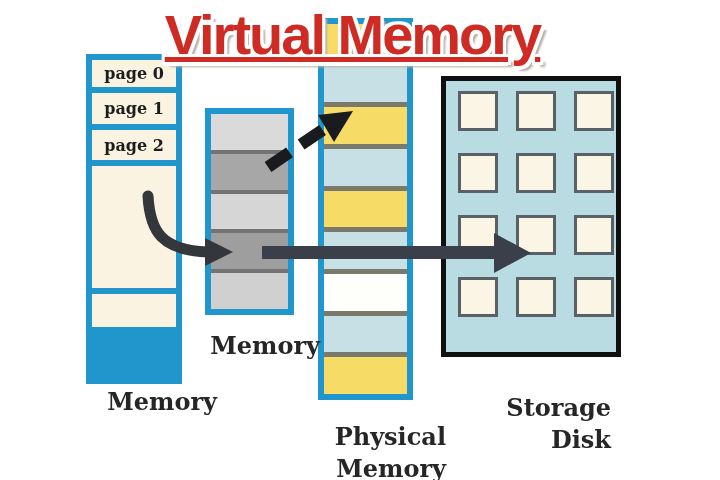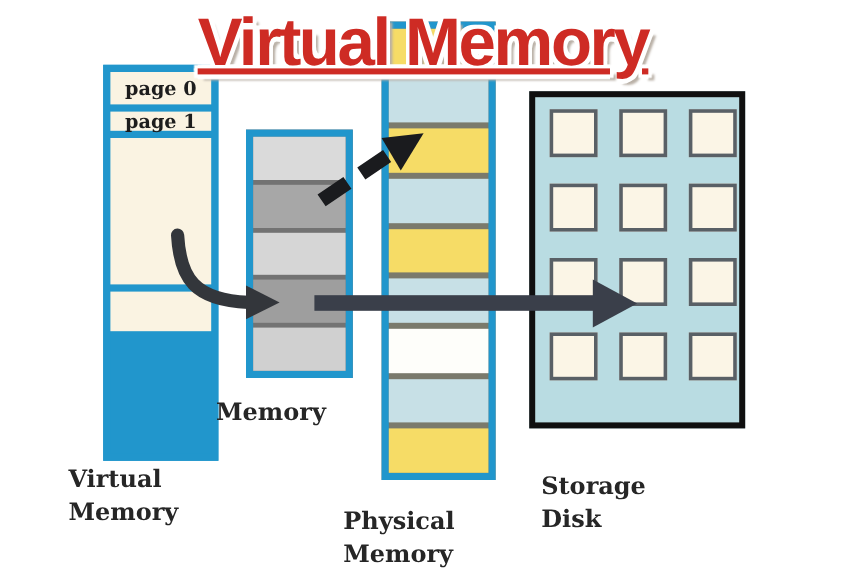--- a/index.html
+++ b/index.html
@@ -20,21 +20,21 @@
 
   
   .column{position:absolute;box-sizing:border-box;display:flex;flex-direction:column;text-align:right;}
 
   
   .vm-column{left:86px;top:54px;width:96px;height:330px;border:6px solid #2196cc;
              background:#2196cc;gap:6px;z-index:1;}
   .vm-cell{background:#faf3e2;display:flex;align-items:center;justify-content:center;
            font-weight:bold;font-size:16px;color:#1d1d1d;}
   .vm-cell.c1{height:27px;}
-  .vm-cell.c2{height:16px;}
+  .vm-cell.c2{height:31px;}
   .vm-cell.c3{height:30px;}
   .vm-cell.c4{height:122px;}
   .vm-cell.c5{height:33px;}
   .vm-cell.c6{flex:1;}
 
   
   .map-column{left:205px;top:108px;width:89px;height:207px;border:6px solid #2196cc;
               background:#737373;gap:4px;z-index:1;}
   .map-cell{flex:1;}
 
@@ -45,38 +45,39 @@
 
   
   .disk-box{position:absolute;left:441px;top:76px;width:180px;height:281px;
             box-sizing:border-box;border:5px solid #101010;background:#b9dce2;
             display:grid;grid-template-columns:repeat(3,40px);grid-auto-rows:40px;
             column-gap:18px;row-gap:22px;padding:10px 0 0 12px;z-index:1;}
   .disk-square{width:40px;height:40px;box-sizing:border-box;
                background:#fbf5e6;border:3px solid #596066;}
 
   
-  .diagram-label{position:absolute;text-align:left;font-weight:bold;font-size:20px;
+  .diagram-label{position:absolute;text-align:right;font-weight:bold;font-size:24px;
                  line-height:1.35;color:#262626;z-index:2;}
   .vm-label{left:57px;top:386px;width:160px;}
   .map-label{left:180px;top:330px;width:140px;}
   .phys-label{left:286px;top:404px;width:160px;margin-top:17px;}
   .disk-label{left:451px;top:392px;width:160px;}
 
   
   .arrows-svg{position:absolute;left:0;top:0;z-index:5;pointer-events:none;}
 </style>
 </head>
 <body>
 
 <div class="main-title">Virtual Memory</div>
 
 <div class="column vm-column">
   <div class="vm-cell c1">page 0</div>
   <div class="vm-cell c2">page 1</div>
+  <div class="vm-cell c3">page 2</div>
   <div class="vm-cell c4"></div>
   <div class="vm-cell c5"></div>
 </div>
 
 <div class="column map-column">
     <div class="map-cell" style="background: rgb(218, 218, 218);"></div>
     <div class="map-cell" style="background: rgb(167, 167, 167);"></div>
     <div class="map-cell" style="background: rgb(214, 214, 214);"></div>
     <div class="map-cell" style="background: rgb(158, 158, 158);"></div>
     <div class="map-cell" style="background: rgb(208, 208, 208);"></div>
@@ -103,21 +104,20 @@
     <div class="disk-square"></div>
     <div class="disk-square"></div>
     <div class="disk-square"></div>
     <div class="disk-square"></div>
     <div class="disk-square"></div>
     <div class="disk-square"></div>
     <div class="disk-square"></div>
   </div>
 
 <div class="diagram-label vm-label">
-  <div>Virtual</div>
   <div>Memory</div>
 </div>
 <div class="diagram-label map-label">
   <div>Memory</div>
 </div>
 <div class="diagram-label phys-label">
   <div>Physical</div>
   <div>Memory</div>
 </div>
 <div class="diagram-label disk-label">

